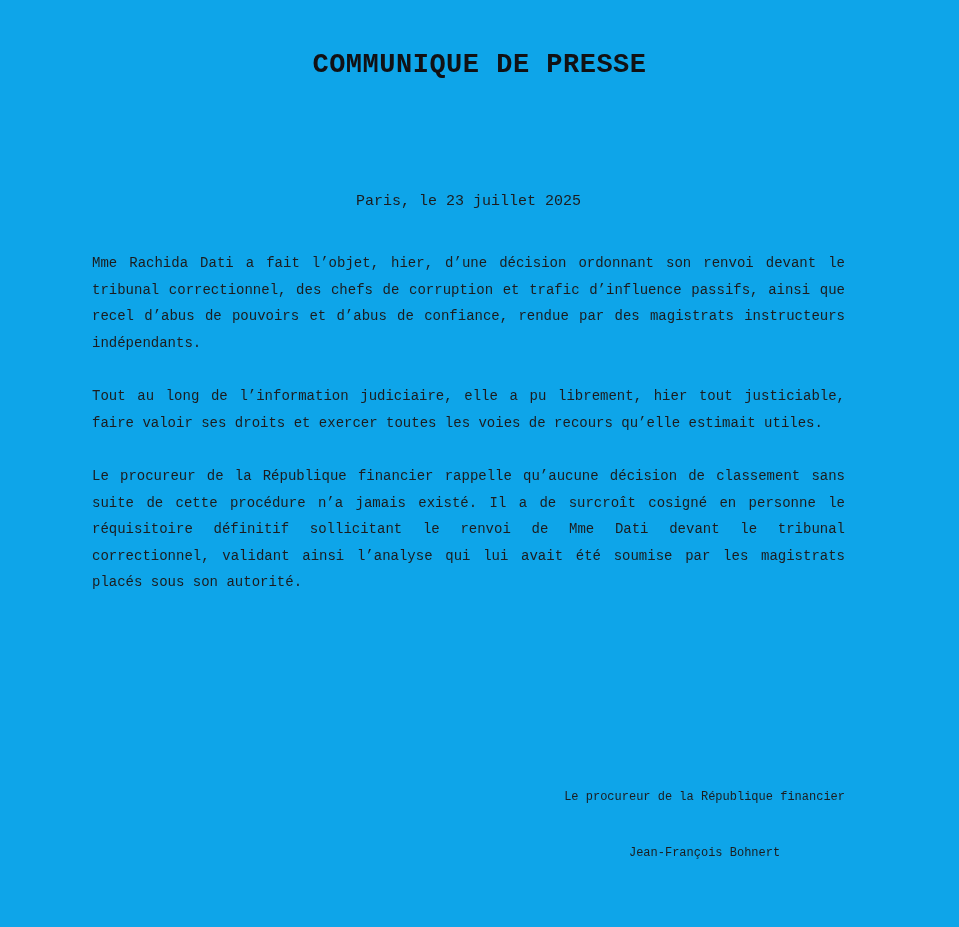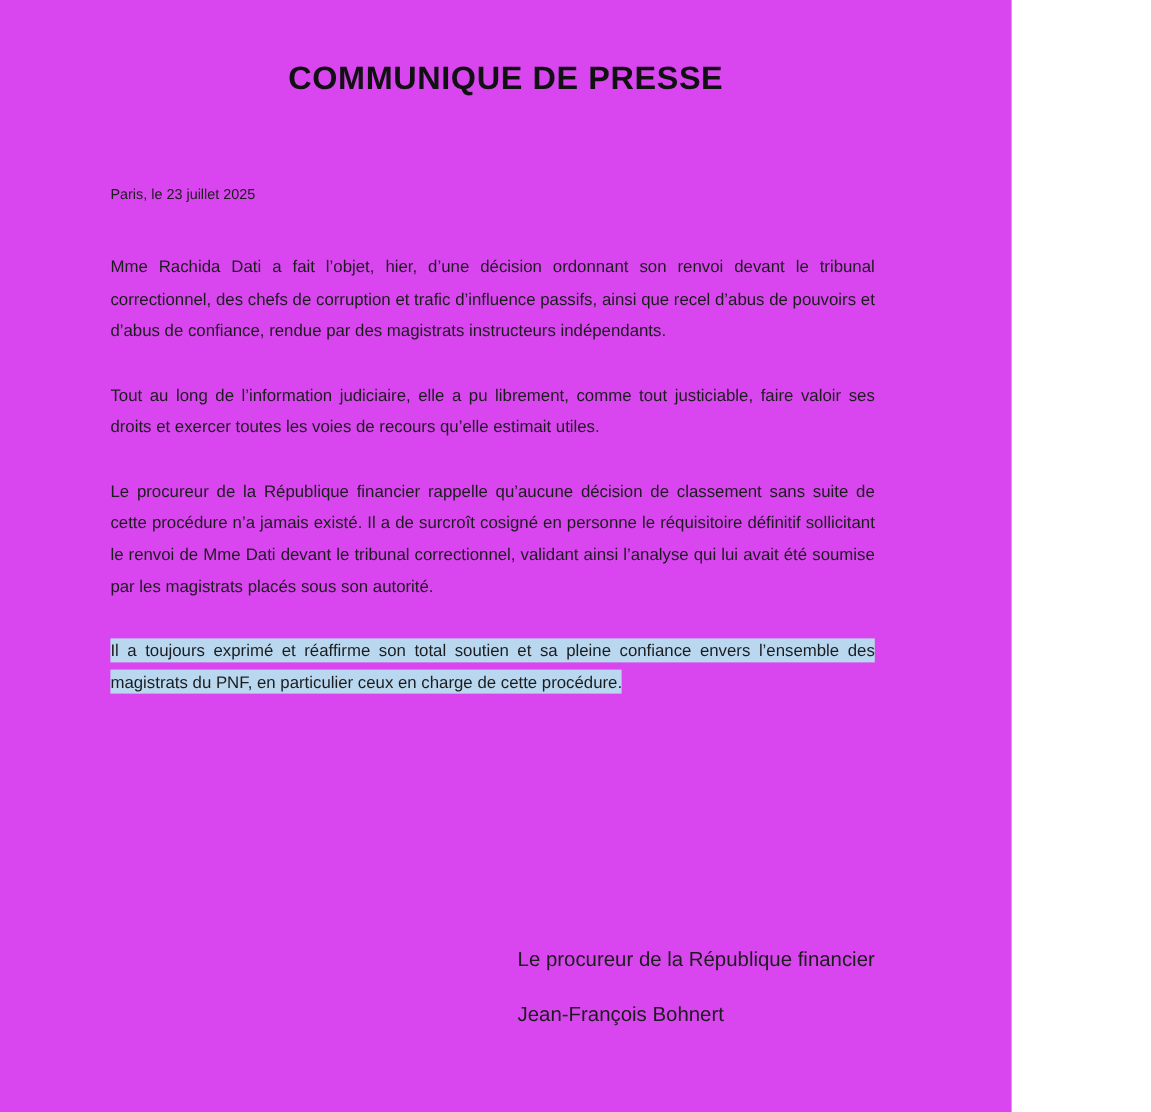--- a/index.html
+++ b/index.html
@@ -2,44 +2,44 @@
 <html><head>
 <meta charset="utf-8">
 <style>
   html, body {
     margin: 0;
     padding: 0;
     background: #ffffff;
   }
   .page {
     position: relative;
-    width: 843px;
+    width: 959px;
     height: 927px;
-    background: #d946ef;
-    font-family: Liberation Sans, sans-serif;
+    background: #0ea5e9;
+    font-family: Liberation Mono, monospace;
     color: #1c1c1e;
     box-sizing: border-box;
     overflow: hidden;
   }
   .doc-title {
     margin: 42px 40px 0 40px;
     text-align: center;
     font-weight: bold;
     font-size: 27px;
     line-height: 47px;
     letter-spacing: 0.5px;
     color: #111114;
   }
   .doc-title .title-line {
     display: block;
   }
   .dateline {
-    margin: 66px 114px 0 92px;
-    text-align: left;
-    font-size: 12px;
+    margin: 104px 114px 0 92px;
+    text-align: center;
+    font-size: 15px;
     color: #1c1c1e;
   }
   .body-text {
     margin: 40px 114px 0 92px;
     font-size: 14px;
     line-height: 26.5px;
     text-align: justify;
     color: #1c1c1e;
   }
   .paragraph {
@@ -48,52 +48,51 @@
   .paragraph.highlighted .hl {
     background: #b9d8f0;
     box-decoration-break: clone;
     -webkit-box-decoration-break: clone;
     padding: 2px 0;
   }
   .signature-block {
     position: absolute;
     right: 114px;
     top: 790px;
-    text-align: left;
-    font-size: 17px;
+    text-align: center;
+    font-size: 12px;
     color: #1c1c1e;
   }
   .signature-role {
     display: block;
   }
   .signature-name {
     display: block;
-    margin-top: 26px;
+    margin-top: 42px;
   }
 </style>
 </head>
 <body>
 
 <div class="page">
 
   <h1 class="doc-title">
     <span class="title-line">COMMUNIQUE DE PRESSE</span>
   </h1>
 
   <div class="dateline">Paris, le 23 juillet 2025</div>
 
   <div class="body-text">
 
     <p class="paragraph">Mme Rachida Dati a fait l’objet, hier, d’une décision ordonnant son renvoi devant le tribunal correctionnel, des chefs de corruption et trafic d’influence passifs, ainsi que recel d’abus de pouvoirs et d’abus de confiance, rendue par des magistrats instructeurs indépendants.</p>
 
-    <p class="paragraph">Tout au long de l’information judiciaire, elle a pu librement, comme tout justiciable, faire valoir ses droits et exercer toutes les voies de recours qu’elle estimait utiles.</p>
+    <p class="paragraph">Tout au long de l’information judiciaire, elle a pu librement, hier tout justiciable, faire valoir ses droits et exercer toutes les voies de recours qu’elle estimait utiles.</p>
 
     <p class="paragraph">Le procureur de la République financier rappelle qu’aucune décision de classement sans suite de cette procédure n’a jamais existé. Il a de surcroît cosigné en personne le réquisitoire définitif sollicitant le renvoi de Mme Dati devant le tribunal correctionnel, validant ainsi l’analyse qui lui avait été soumise par les magistrats placés sous son autorité.</p>
 
-    <p class="paragraph highlighted"><span class="hl">Il a toujours exprimé et réaffirme son total soutien et sa pleine confiance envers l’ensemble des magistrats du PNF, en particulier ceux en charge de cette procédure.</span></p>
 
 
   </div>
 
   <div class="signature-block">
     <span class="signature-role">Le procureur de la République financier</span>
     <span class="signature-name">Jean-François Bohnert</span>
   </div>
 
 </div>

